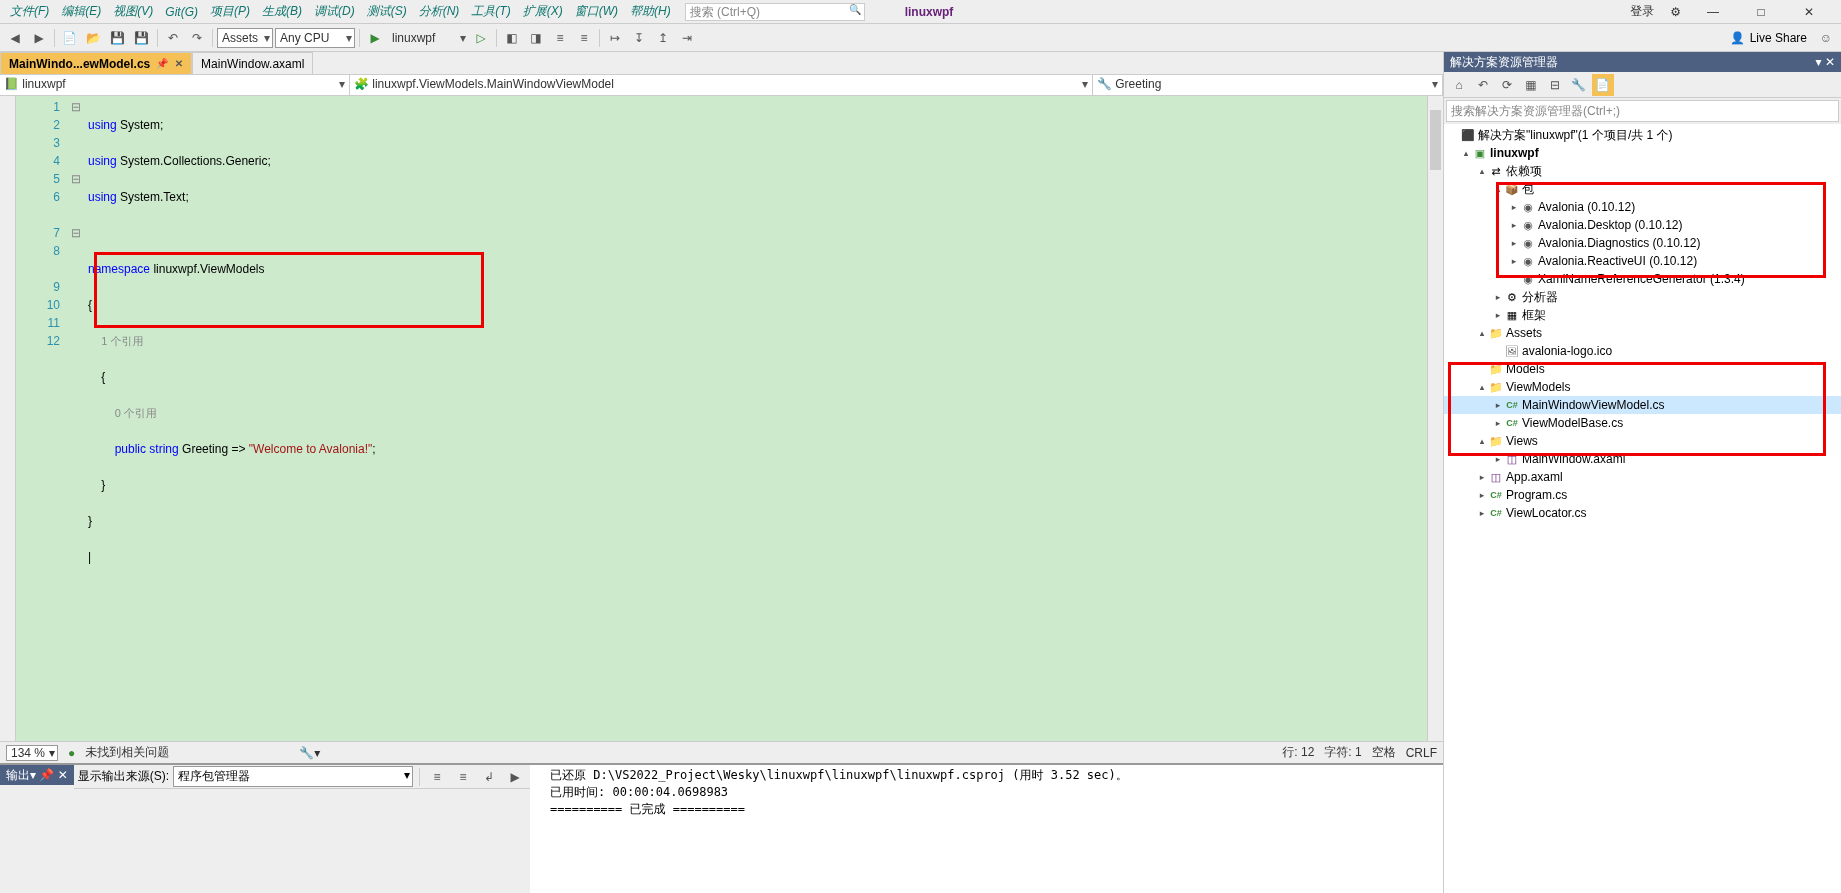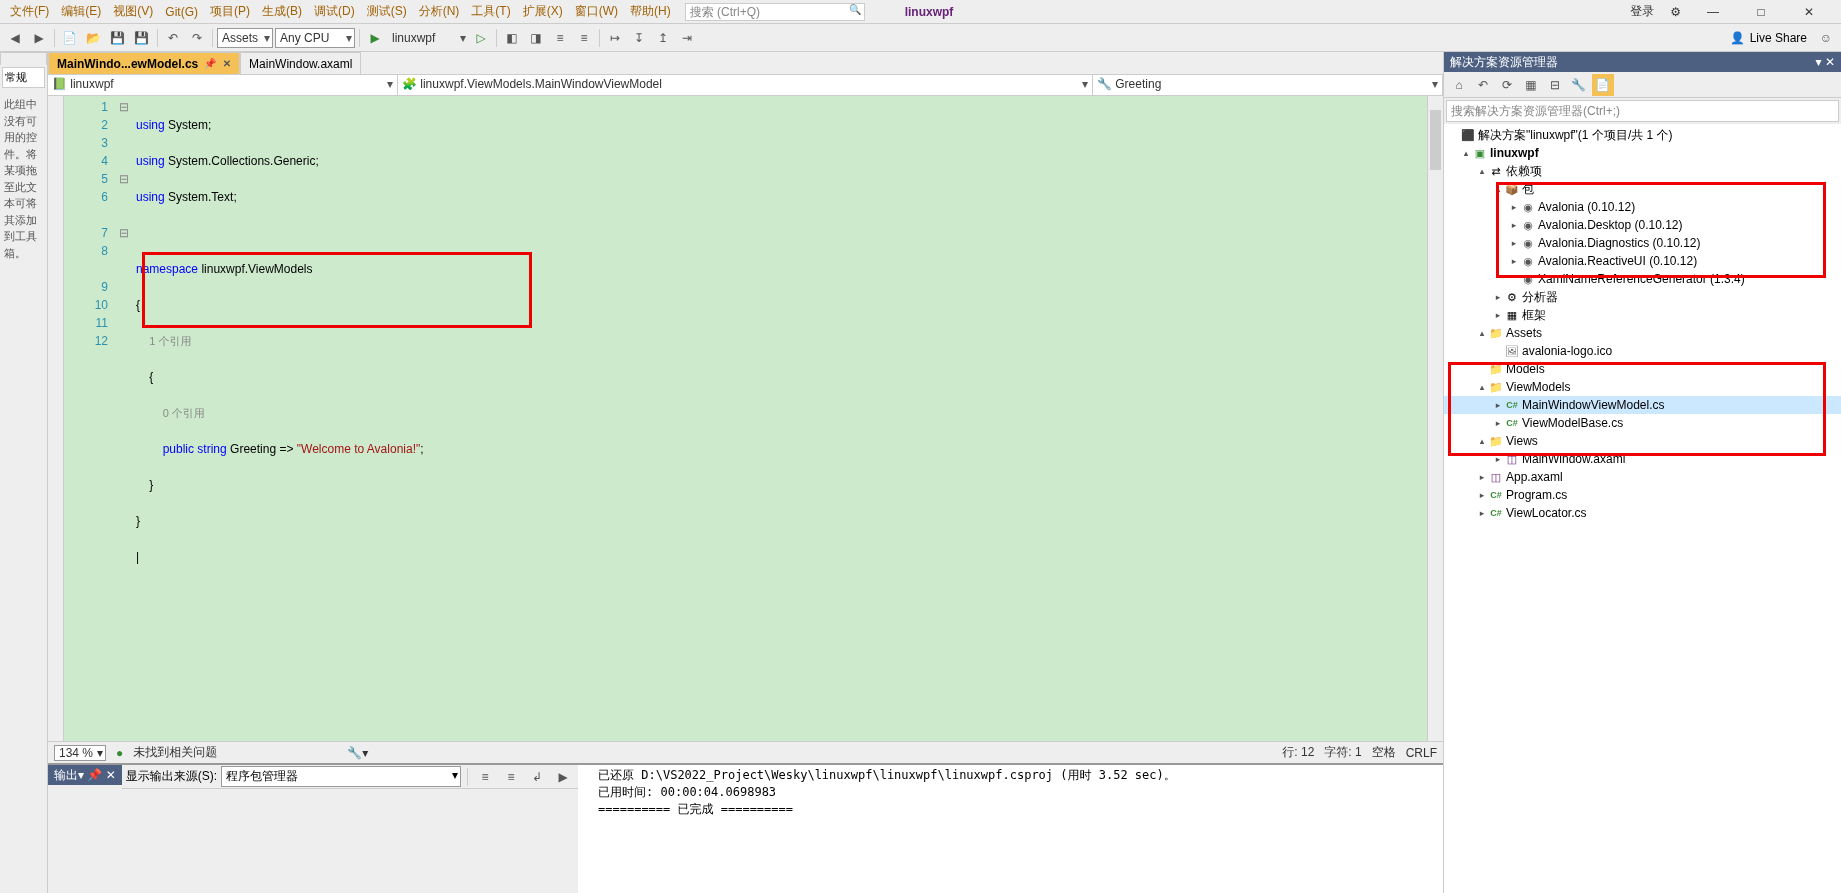--- a/index.html
+++ b/index.html
@@ -1,20 +1,20 @@
 <!DOCTYPE html>
 <html><head>
 <meta charset="utf-8">
 <style>
   * { box-sizing: border-box; margin: 0; padding: 0; font-family: 'Segoe UI', 'Microsoft YaHei', sans-serif; font-size: 12px; }
   body { background: #eee; width: 1841px; height: 893px; overflow: hidden; display: flex; flex-direction: column; }
   
   
   .menubar { background: #eee; height: 24px; display: flex; align-items: center; padding: 0 4px; border-bottom: 1px solid #ccc; }
-  .menubar .menu-item { padding: 2px 6px; color: #a16207; cursor: pointer; }
+  .menubar .menu-item { padding: 2px 6px; color: #0f766e; cursor: pointer; font-style: italic; }
   .search-box { margin-left: 8px; width: 180px; height: 18px; border: 1px solid #ccc; background: #fff; padding: 0 20px 0 4px; color: #888; position: relative; }
   .search-box::after { content: "🔍"; position: absolute; right: 2px; top: 0; color: #888; font-size: 10px; }
   .title-proj { margin-left: 40px; color: #68217a; font-weight: bold; }
   .spacer { flex: 1; }
   .right-items { display: flex; align-items: center; gap: 8px; padding-right: 8px; }
   .right-items span { color: #333; padding: 2px 4px; }
   .winbtn { width: 40px; text-align: center; }
   
   
   .toolbar { background: #eee; height: 28px; display: flex; align-items: center; padding: 0 4px; border-bottom: 1px solid #ccc; gap: 2px; }
@@ -152,25 +152,20 @@
   <span class="spacer"></span>
   <span class="live-share">
     <span>👤</span>
     <span>Live Share</span>
   </span>
   <span class="tbtn">☺</span>
 </div>
 
 <div class="main">
 
-  <div class="left-gutter">
-    <div class="vtab">索工具箱</div>
-    <div style="background:#fff;border:1px solid #ccc;margin:2px;padding:2px;font-size:11px">常规</div>
-    <div class="left-text">此组中没有可用的控件。将某项拖至此文本可将其添加到工具箱。</div>
-  </div>
 
   <div class="center">
 
     <div class="tabstrip">
       <div class="tab active">
         <span>MainWindo...ewModel.cs</span>
         <span class="pin">📌</span>
         <span class="close-x">✕</span>
       </div>
       <div class="tab">

